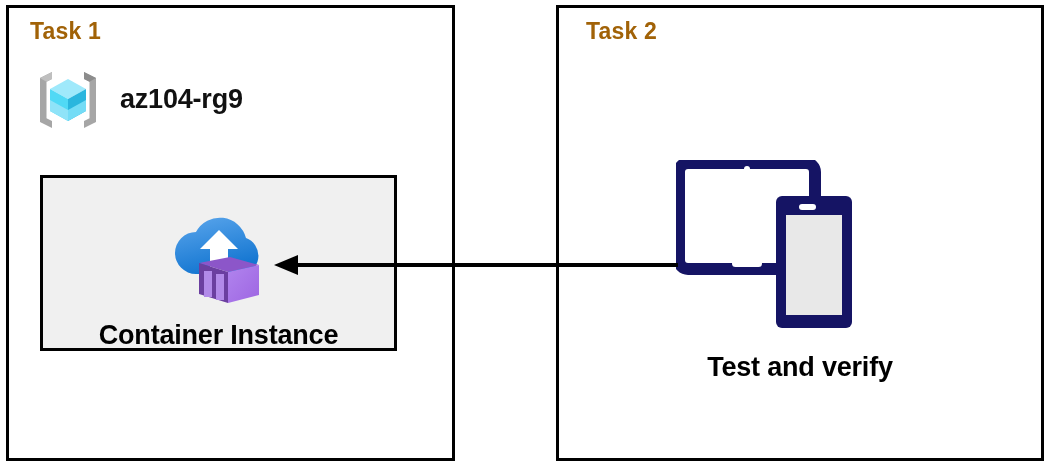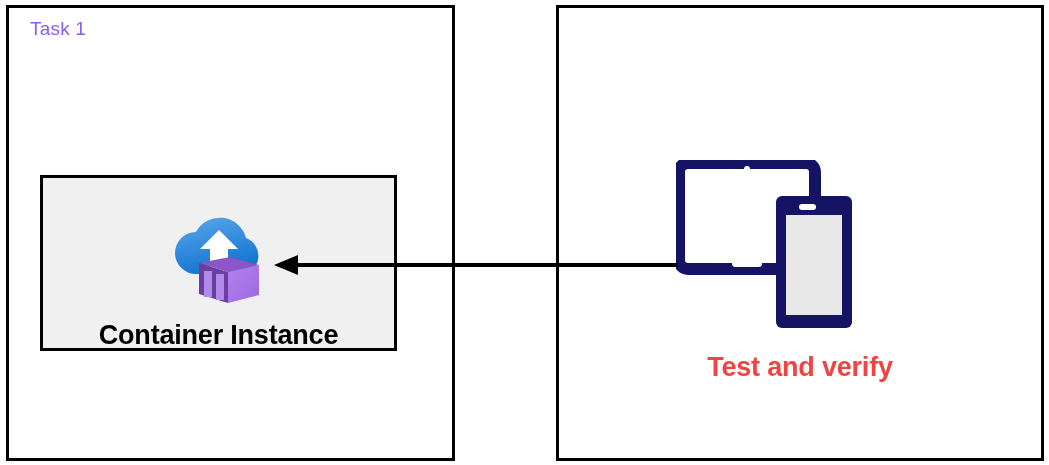--- a/index.html
+++ b/index.html
@@ -37,23 +37,23 @@
   }
   #panel-task2 {
     left: 556px;
     top: 5px;
     width: 488px;
     height: 456px;
   }
 
   .task-heading {
     position: absolute;
-    font-size: 19px;
-    font-weight: normal;
-    color: #8b5cf6;
+    font-size: 23px;
+    font-weight: bold;
+    color: #a16207;
     letter-spacing: 0.2px;
     white-space: nowrap;
   }
   #task1-heading { left: 30px; top: 18px; }
   #task2-heading { left: 586px; top: 18px; }
 
   
   #rg-row {
     position: absolute;
     left: 32px;
@@ -118,21 +118,21 @@
     height: 175px;
   }
   #devices-label {
     position: absolute;
     left: 556px;
     width: 488px;
     top: 352px;
     text-align: center;
     font-size: 27px;
     font-weight: bold;
-    color: #ef4444;
+    color: #000000;
     letter-spacing: -0.2px;
     white-space: nowrap;
   }
 
   
   #flow-arrow {
     position: absolute;
     left: 270px;
     top: 248px;
     width: 410px;
@@ -141,20 +141,42 @@
 </style>
 </head>
 <body>
 
 <div id="canvas">
 
   <div class="task-panel" id="panel-task1"></div>
 
   <div class="task-heading" id="task1-heading">Task 1</div>
 
+  <div id="rg-row">
+    <div id="rg-icon">
+      <svg viewBox="0 0 72 72" width="72" height="72" aria-hidden="true">
+
+        <path d="M20 8 L8 14 L8 58 L20 64 L20 57 L14.5 54.3 L14.5 17.7 L20 15 Z" fill="#A6A6A6"></path>
+        <path d="M20 8 L8 14 L14.5 17.7 L20 15 Z" fill="#BFBFBF"></path>
+
+        <path d="M52 8 L64 14 L64 58 L52 64 L52 57 L57.5 54.3 L57.5 17.7 L52 15 Z" fill="#A6A6A6"></path>
+        <path d="M52 8 L64 14 L57.5 17.7 L52 15 Z" fill="#8C8C8C"></path>
+
+        <path d="M36 15 L54 25 L36 35 L18 25 Z" fill="#9FE9FB"></path>
+
+        <path d="M18 25 L36 35 L36 57 L18 47 Z" fill="#50D9F5"></path>
+
+        <path d="M54 25 L54 47 L36 57 L36 35 Z" fill="#2BB6DE"></path>
+
+        <path d="M18 36 L36 46 L36 57 L18 47 Z" fill="#8FE3F8"></path>
+        <path d="M36 46 L54 36 L54 47 L36 57 Z" fill="#74DCF6"></path>
+      </svg>
+    </div>
+    <div id="rg-label">az104-rg9</div>
+  </div>
 
   <div id="container-box">
     <div id="ci-icon-wrap">
       <svg viewBox="0 0 106 106" width="106" height="106" aria-hidden="true">
         <defs>
           <linearGradient id="cloudGrad" x1="0" y1="0" x2="0.35" y2="1">
             <stop offset="0%" stop-color="#5BA6EC"></stop>
             <stop offset="100%" stop-color="#1476D1"></stop>
           </linearGradient>
           <linearGradient id="boxFrontGrad" x1="0" y1="0" x2="1" y2="1">
@@ -174,20 +196,21 @@
         <path d="M33 61 L62 70 L62 101 L33 92 Z" fill="#6B3FA0"></path>
         <rect x="38" y="69" width="8" height="26" fill="#B28AE9"></rect>
         <rect x="50" y="72" width="8" height="26" fill="#B28AE9"></rect>
       </svg>
     </div>
     <div id="ci-label">Container Instance</div>
   </div>
 
   <div class="task-panel" id="panel-task2"></div>
 
+  <div class="task-heading" id="task2-heading">Task 2</div>
 
   <div id="devices-icon-wrap">
     <svg viewBox="0 0 200 175" width="200" height="175" aria-hidden="true">
 
       <rect x="3" y="3" width="136" height="106" rx="9" ry="9" fill="none" stroke="#151464" stroke-width="12"></rect>
 
       <circle cx="71" cy="9" r="3" fill="#ffffff"></circle>
 
       <rect x="56" y="100" width="30" height="7" rx="3.5" ry="3.5" fill="#ffffff"></rect>
 

